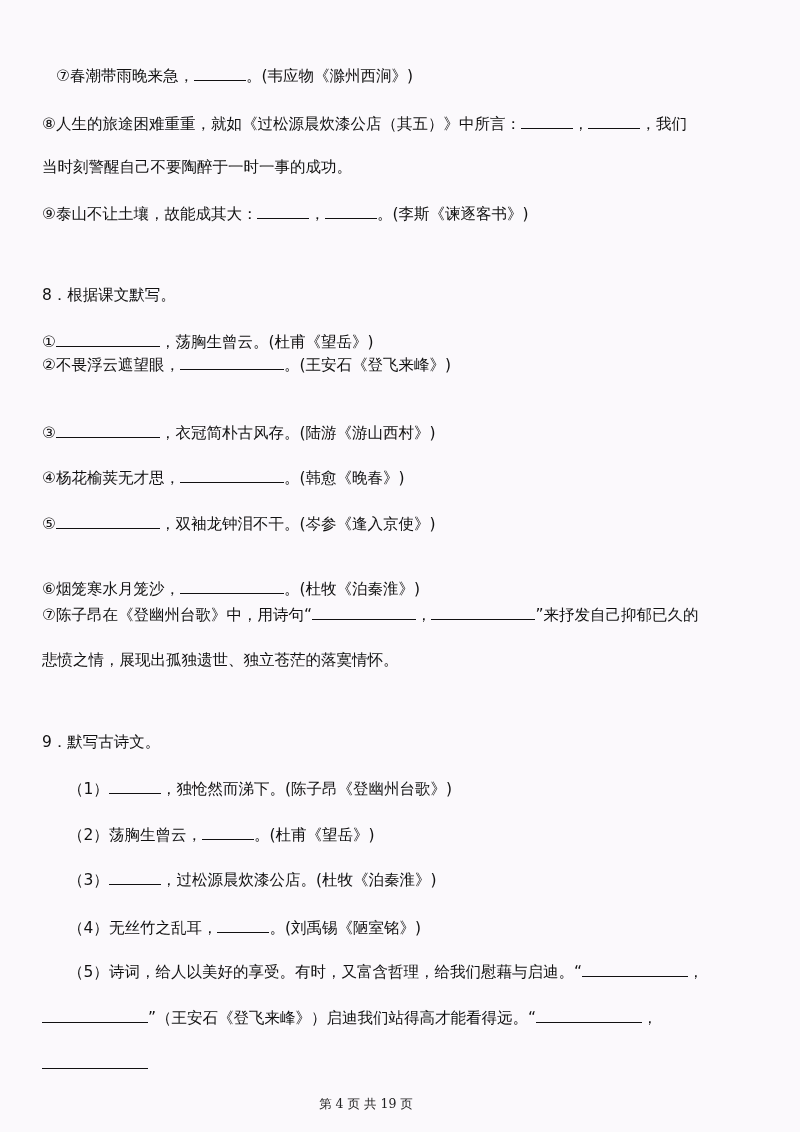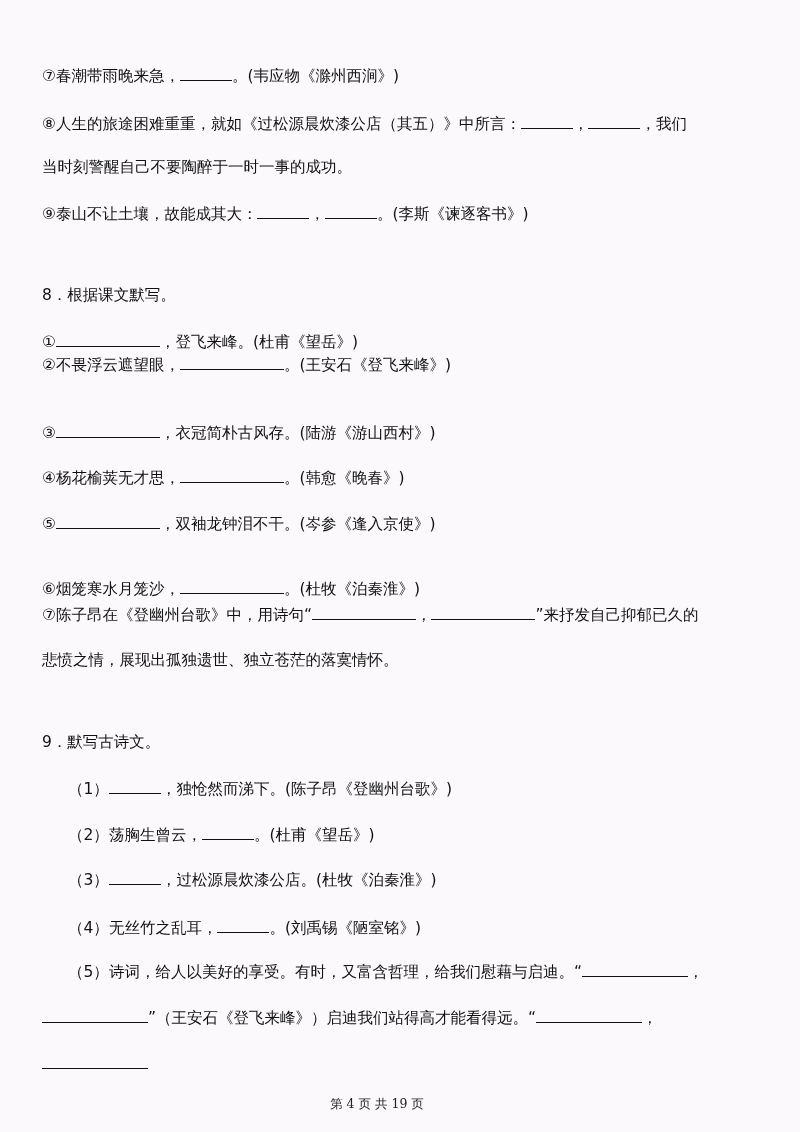--- a/index.html
+++ b/index.html
@@ -24,48 +24,48 @@
     display: inline-block;
     border-bottom: 1.5px solid #111;
     height: 16px;
     vertical-align: baseline;
   }
   .b-short { width: 52px; }
   .b-mid { width: 104px; }
   .b-long { width: 106px; }
   .footer {
     position: absolute;
-    left: 15px; width: 724px;
+    left: 4px; width: 724px;
     top: 1096px;
     text-align: center;
     font-family: "DejaVu Serif", "Liberation Serif", serif;
     font-size: 12.5px;
     color: #222;
   }
 </style>
 </head>
 <body>
 
-<div class="line" style="top:64px;">
+<div class="line" style="top:64px;margin-left:14px;">
   <span>⑦</span><span>春潮带雨晚来急，</span><span class="blank b-short"></span><span>。(韦应物《滁州西涧》)</span>
 </div>
 
 <div class="line" style="top:112px;">
   <span>⑧</span><span>人生的旅途困难重重，就如《过松源晨炊漆公店（其五）》中所言：</span><span class="blank b-short"></span><span>，</span><span class="blank b-short"></span><span>，我们</span>
 </div>
 <div class="line" style="top:156px;">当时刻警醒自己不要陶醉于一时一事的成功。</div>
 
 <div class="line" style="top:202px;">
   <span>⑨</span><span>泰山不让土壤，故能成其大：</span><span class="blank b-short"></span><span>，</span><span class="blank b-short"></span><span>。(李斯《谏逐客书》)</span>
 </div>
 
 <div class="line q-head" style="top:284px;">8．根据课文默写。</div>
 
 <div class="line" style="top:330px;">
-  <span>①</span><span></span><span class="blank b-mid"></span><span>，登飞来峰。(杜甫《望岳》)</span>
+  <span>①</span><span></span><span class="blank b-mid"></span><span>，荡胸生曾云。(杜甫《望岳》)</span>
 </div>
 <div class="line" style="top:353px;text-align:center;">
   <span>②</span><span>不畏浮云遮望眼，</span><span class="blank b-mid"></span><span>。(王安石《登飞来峰》)</span>
 </div>
 <div class="line" style="top:421px;">
   <span>③</span><span></span><span class="blank b-mid"></span><span>，衣冠简朴古风存。(陆游《游山西村》)</span>
 </div>
 <div class="line" style="top:466px;">
   <span>④</span><span>杨花榆荚无才思，</span><span class="blank b-mid"></span><span>。(韩愈《晚春》)</span>
 </div>

